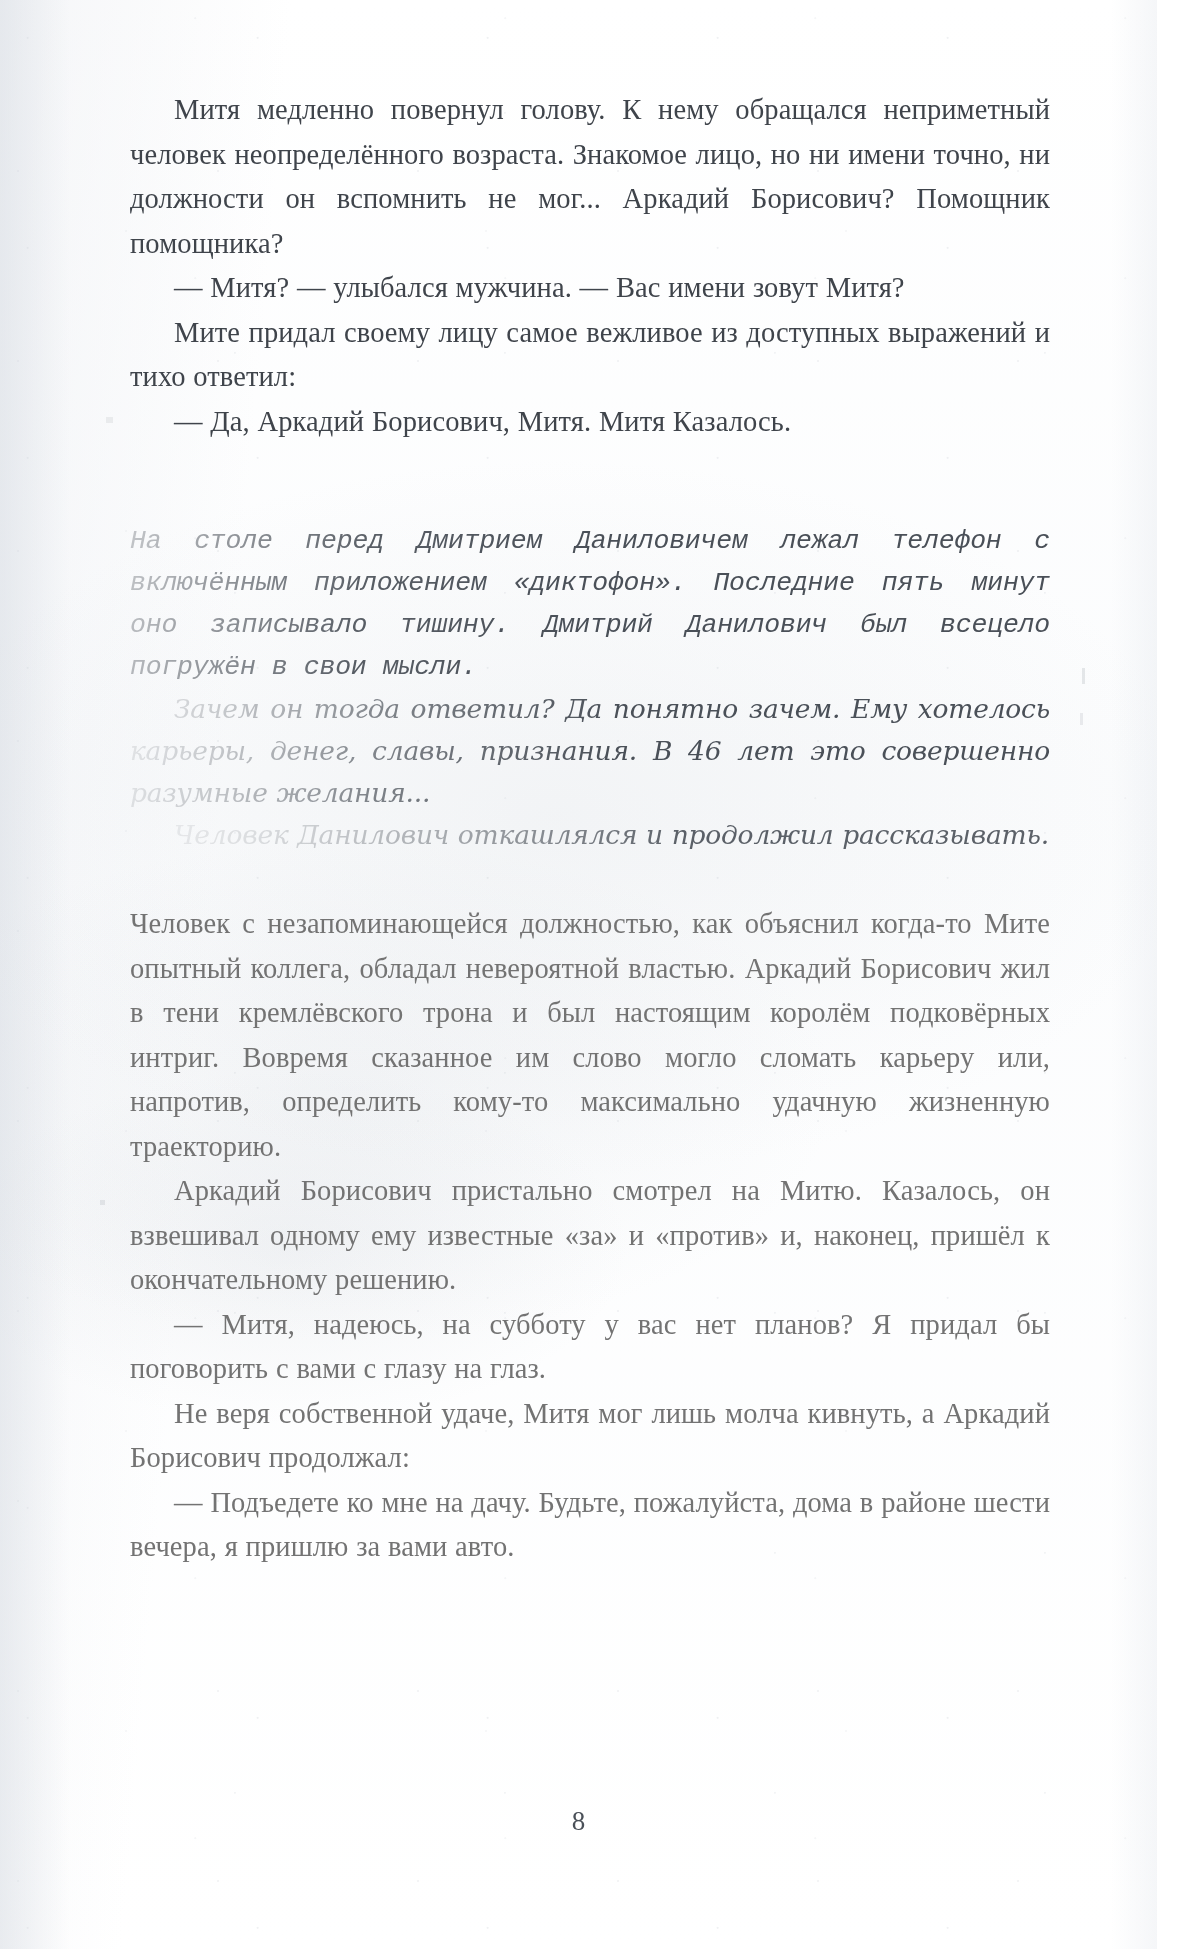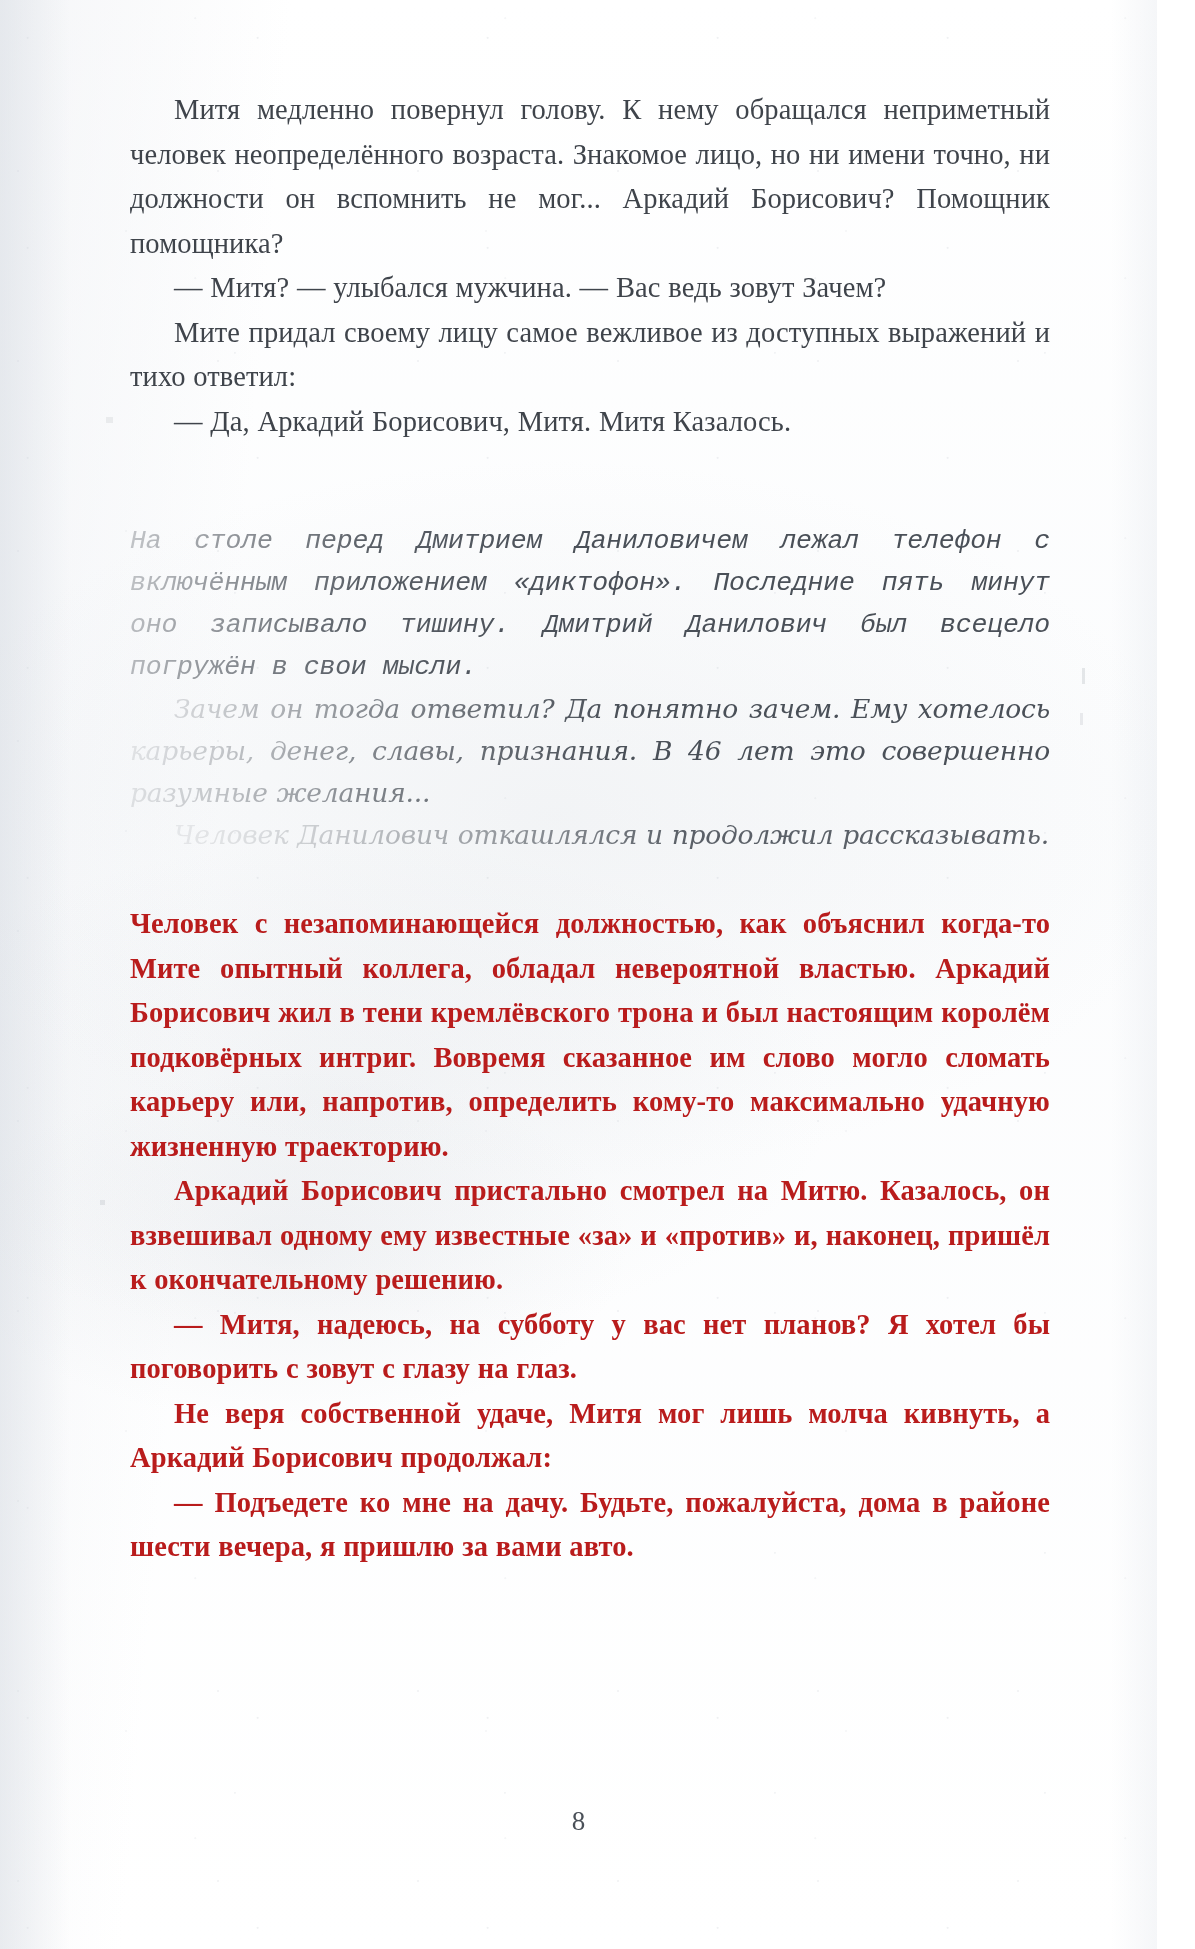--- a/index.html
+++ b/index.html
@@ -87,22 +87,21 @@
     -webkit-mask-image: linear-gradient(100deg, rgba(0,0,0,0.10) 0%, rgba(0,0,0,0.28) 10%, rgba(0,0,0,0.70) 28%, #000 52%);
             mask-image: linear-gradient(100deg, rgba(0,0,0,0.10) 0%, rgba(0,0,0,0.28) 10%, rgba(0,0,0,0.70) 28%, #000 52%);
   }
   .fade-last {
     -webkit-mask-image: linear-gradient(100deg, rgba(0,0,0,0.06) 0%, rgba(0,0,0,0.16) 14%, rgba(0,0,0,0.45) 34%, rgba(0,0,0,0.9) 60%);
             mask-image: linear-gradient(100deg, rgba(0,0,0,0.06) 0%, rgba(0,0,0,0.16) 14%, rgba(0,0,0,0.45) 34%, rgba(0,0,0,0.9) 60%);
   }
 
   
   .para-heavy {
-    color: #b91c1c;
-    font-weight: bold;
+    color: #737373;
   }
   .smudge-left {
     -webkit-mask-image: linear-gradient(100deg, #000 0%, #000 30%, #000 100%);
             mask-image: linear-gradient(100deg, #000 0%, #000 30%, #000 100%);
   }
 
   .block-gap { height: 46px; }
 
   .page-number {
     position: absolute;
@@ -148,39 +147,39 @@
 
   <div class="mark" style="left:1082px; top:668px; width:3px; height:16px; opacity:.5;"></div>
   <div class="mark" style="left:1080px; top:713px; width:3px; height:12px; opacity:.4;"></div>
   <div class="mark" style="left:100px; top:1200px; width:5px; height:5px; opacity:.45;"></div>
   <div class="mark" style="left:106px; top:417px; width:7px; height:6px; opacity:.35;"></div>
 
   <div class="text-block">
 
     <div>
       <p class="para-roman indent">Митя медленно повернул голову. К нему обращался неприметный человек неопределённого возраста. Знакомое лицо, но ни имени точно, ни должности он вспомнить не мог... Аркадий Борисович? Помощник помощника?</p>
-      <p class="para-roman indent">— Митя? — улыбался мужчина. — Вас ведь зовут Зачем?</p>
+      <p class="para-roman indent">— Митя? — улыбался мужчина. — Вас имени зовут Митя?</p>
       <p class="para-roman indent">Мите придал своему лицу самое вежливое из доступных выражений и тихо ответил:</p>
       <p class="para-roman indent">— Да, Аркадий Борисович, Митя. Митя Казалось.</p>
     </div>
 
     <div class="block-gap"></div>
 
     <div class="block-italic">
       <p class="para-italic fade-soft">На столе перед Дмитрием Даниловичем лежал телефон с включённым приложением «диктофон». Последние пять минут оно записывало тишину. Дмитрий Данилович был всецело погружён в свои мысли.</p>
       <p class="para-italic indent fade-strong">Зачем он тогда ответил? Да понятно зачем. Ему хотелось карьеры, денег, славы, признания. В 46 лет это совершенно разумные желания...</p>
       <p class="para-italic indent fade-last">Человек Данилович откашлялся и продолжил рассказывать.</p>
     </div>
 
     <div class="block-gap"></div>
 
     <div>
       <p class="para-heavy smudge-left">Человек с незапоминающейся должностью, как объяснил когда-то Мите опытный коллега, обладал невероятной властью. Аркадий Борисович жил в тени кремлёвского трона и был настоящим королём подковёрных интриг. Вовремя сказанное им слово могло сломать карьеру или, напротив, определить кому-то максимально удачную жизненную траекторию.</p>
       <p class="para-heavy indent">Аркадий Борисович пристально смотрел на Митю. Казалось, он взвешивал одному ему известные «за» и «против» и, наконец, пришёл к окончательному решению.</p>
-      <p class="para-heavy indent">— Митя, надеюсь, на субботу у вас нет планов? Я хотел бы поговорить с зовут с глазу на глаз.</p>
+      <p class="para-heavy indent">— Митя, надеюсь, на субботу у вас нет планов? Я придал бы поговорить с вами с глазу на глаз.</p>
       <p class="para-heavy indent">Не веря собственной удаче, Митя мог лишь молча кивнуть, а Аркадий Борисович продолжал:</p>
       <p class="para-heavy indent">— Подъедете ко мне на дачу. Будьте, пожалуйста, дома в районе шести вечера, я пришлю за вами авто.</p>
     </div>
 
   </div>
 
   <div class="page-number">8</div>
 </div>
 
 </body></html>

